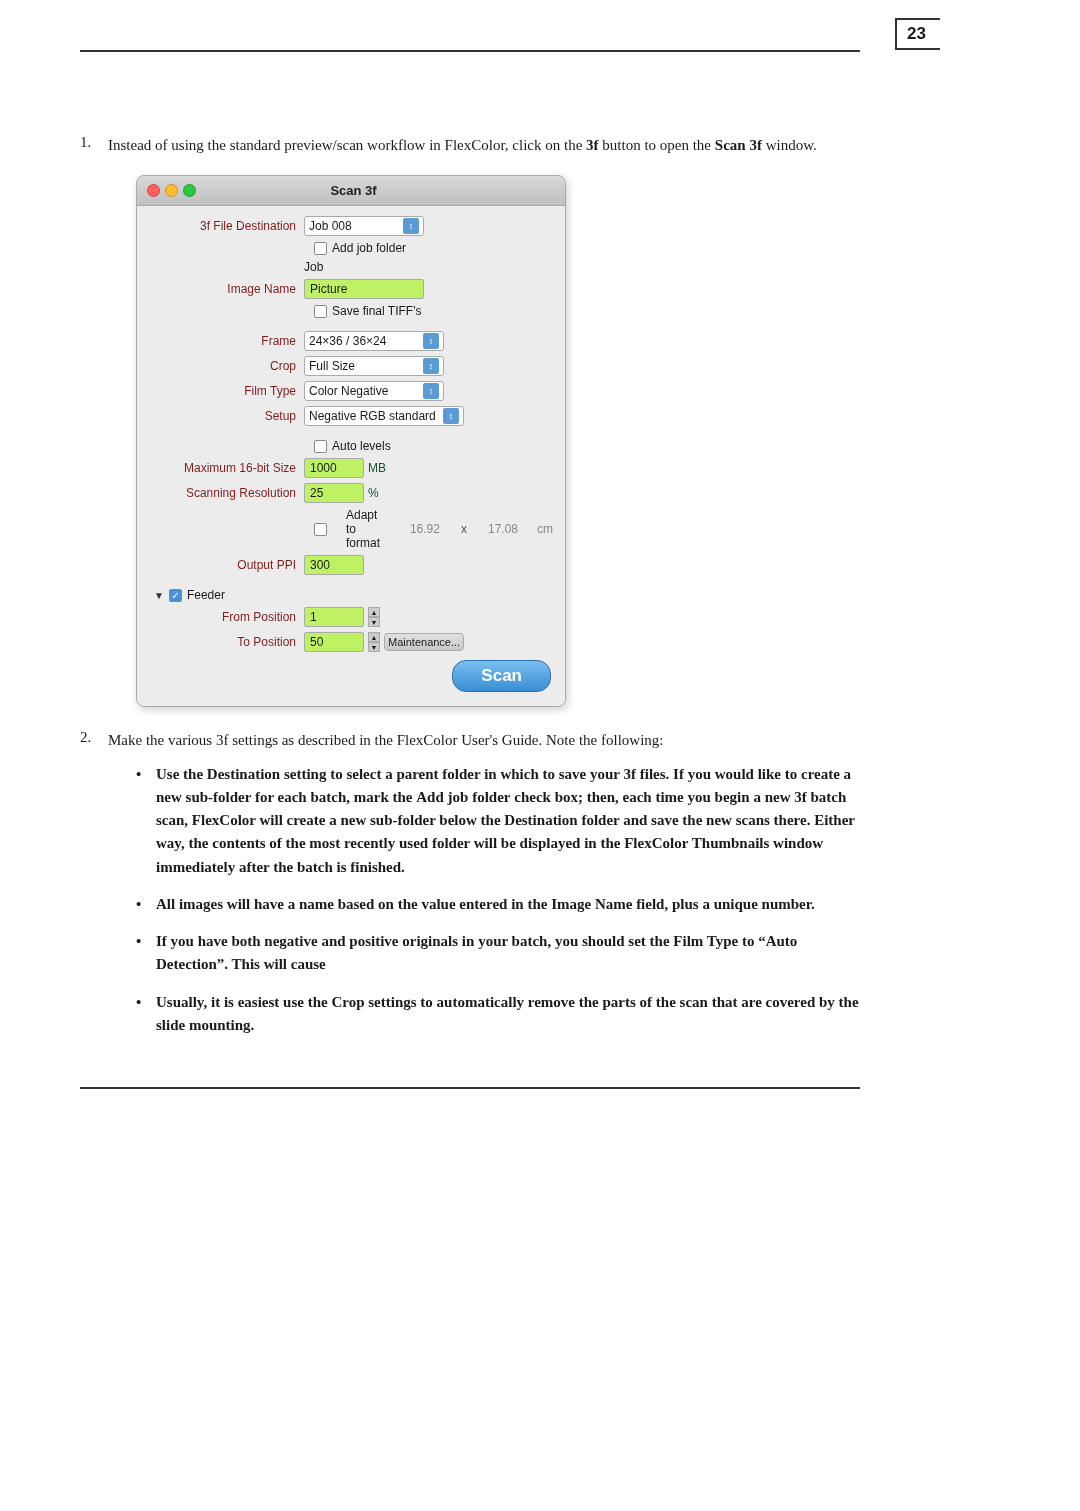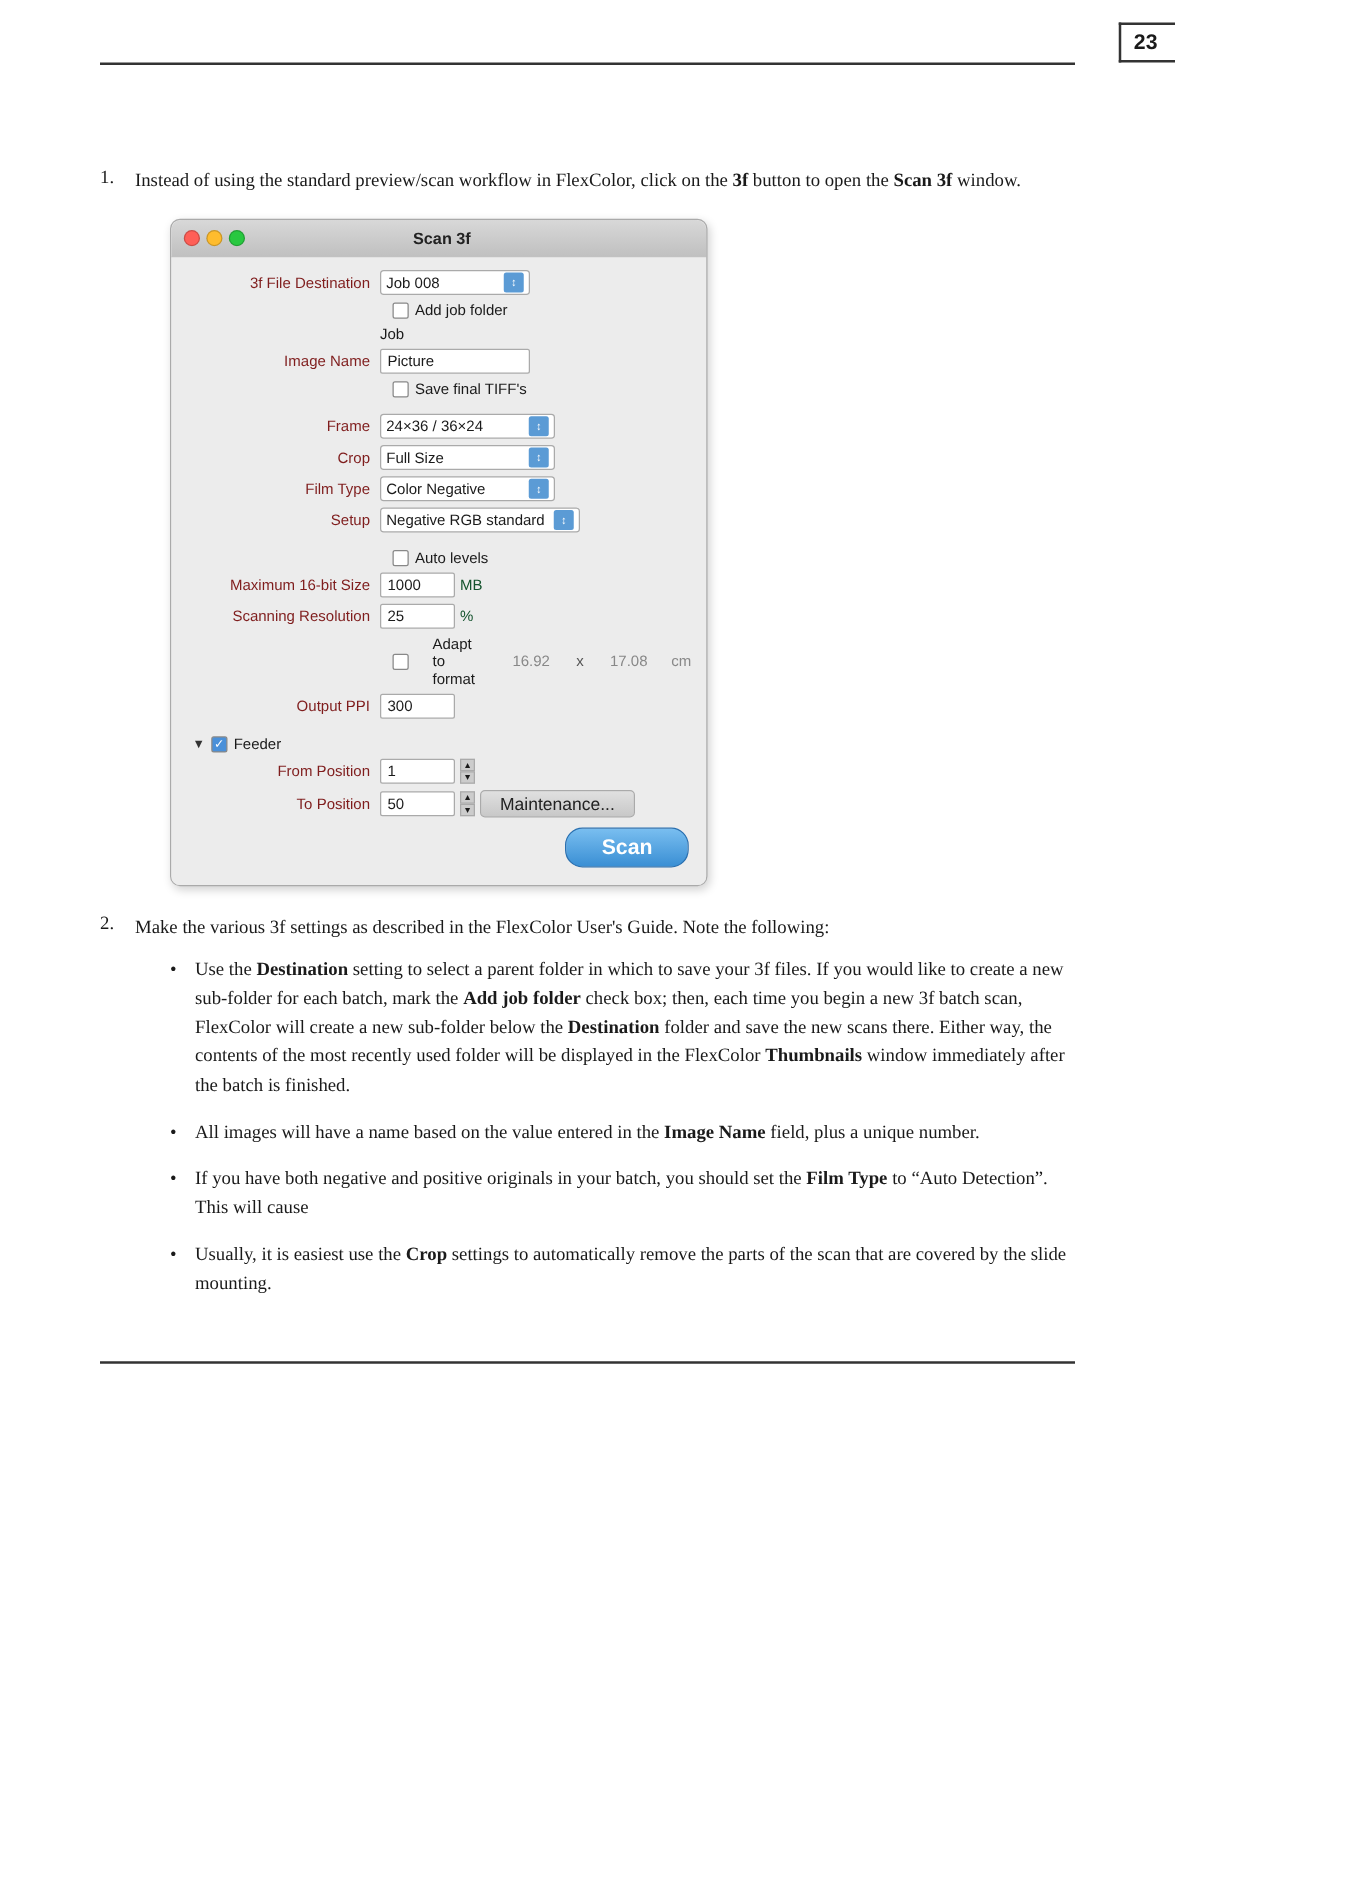--- a/index.html
+++ b/index.html
@@ -158,21 +158,21 @@
     }
 
     .form-control-area {
       flex: 1;
       display: flex;
       align-items: center;
       gap: 4px;
     }
 
     .text-input {
-      background: #ffffff;
+      background: #bef264;
       border: 1px solid #aaa;
       border-radius: 2px;
       padding: 2px 5px;
       font-size: 12px;
       height: 20px;
       min-width: 60px;
     }
 
     .text-input-wide {
       min-width: 120px;
@@ -296,30 +296,31 @@
       display: block;
       margin-top: 8px;
       margin-right: 2px;
       width: fit-content;
     }
 
     .maintenance-btn {
       background: linear-gradient(to bottom, #e0e0e0, #c8c8c8);
       border: 1px solid #aaa;
       border-radius: 4px;
-      padding: 2px 15px;
-      font-size: 14px;
+      padding: 2px 3px;
+      font-size: 11px;
       color: #222;
       cursor: pointer;
     }
 
     
     .bullet-list-section {
       margin-top: 10px;
       padding-left: 28px;
+      font-weight: bold;
     }
 
     .bullet-list {
       list-style: none;
       padding: 0;
       margin: 0;
     }
 
     .bullet-item {
       position: relative;

